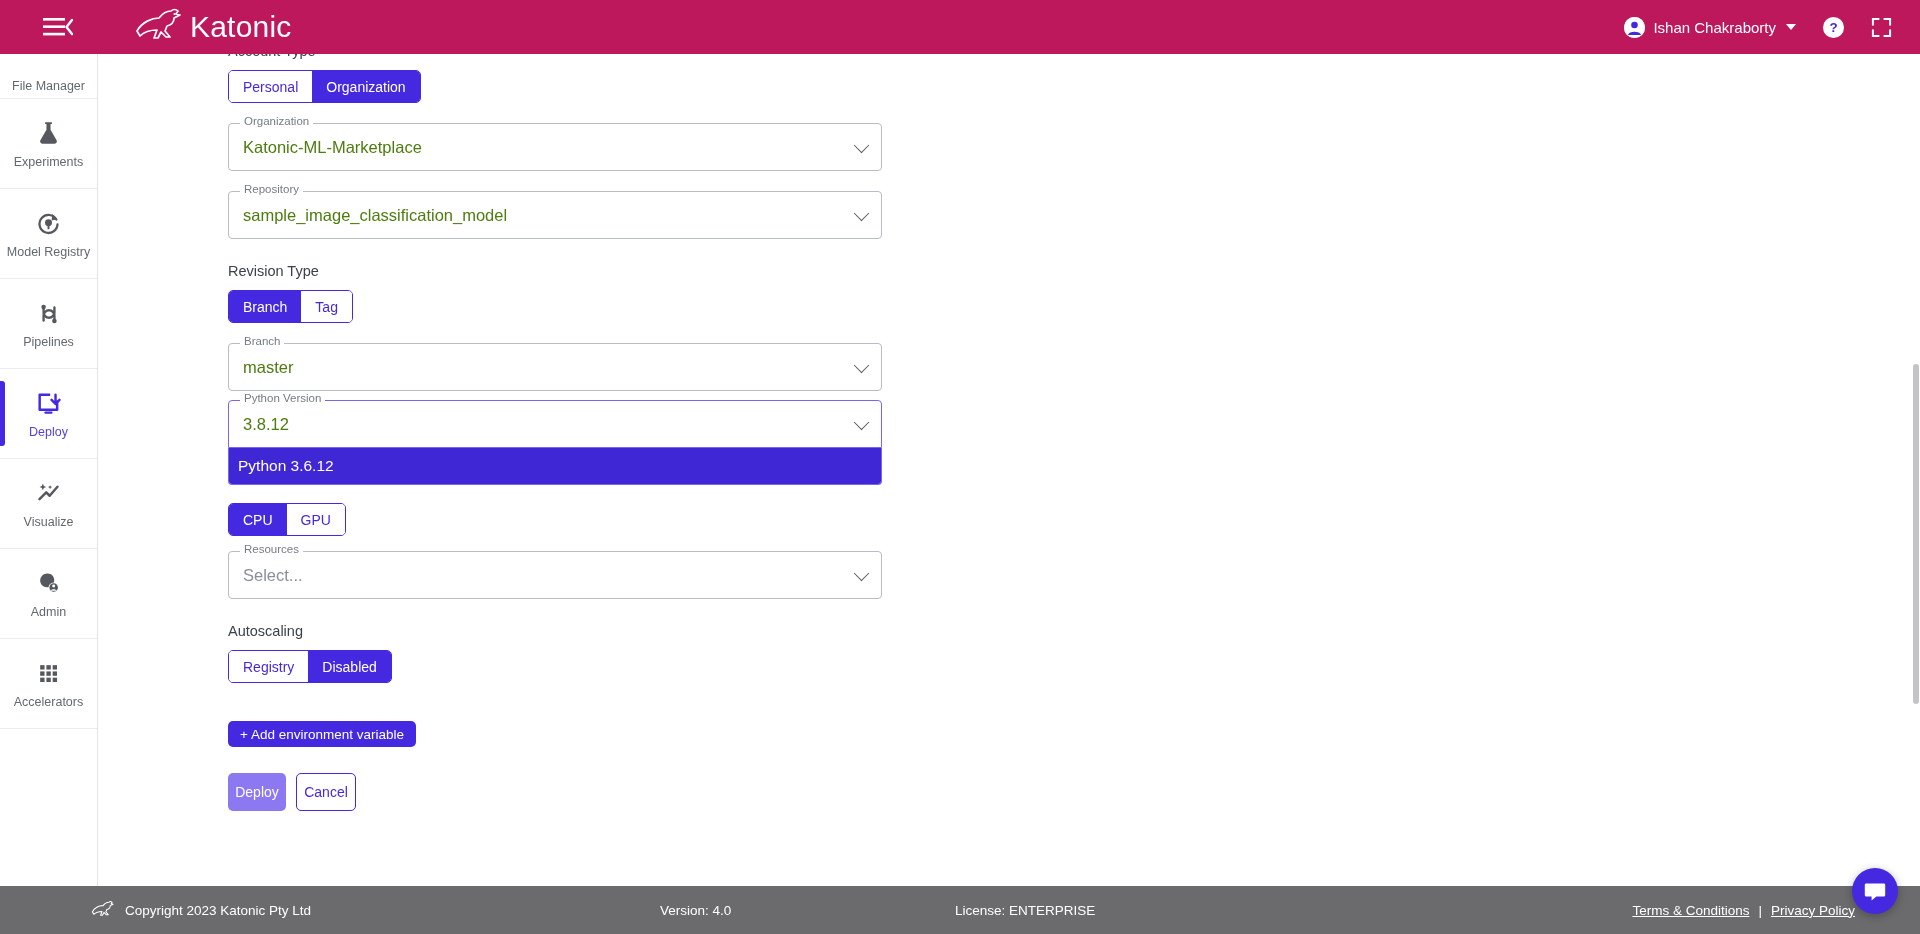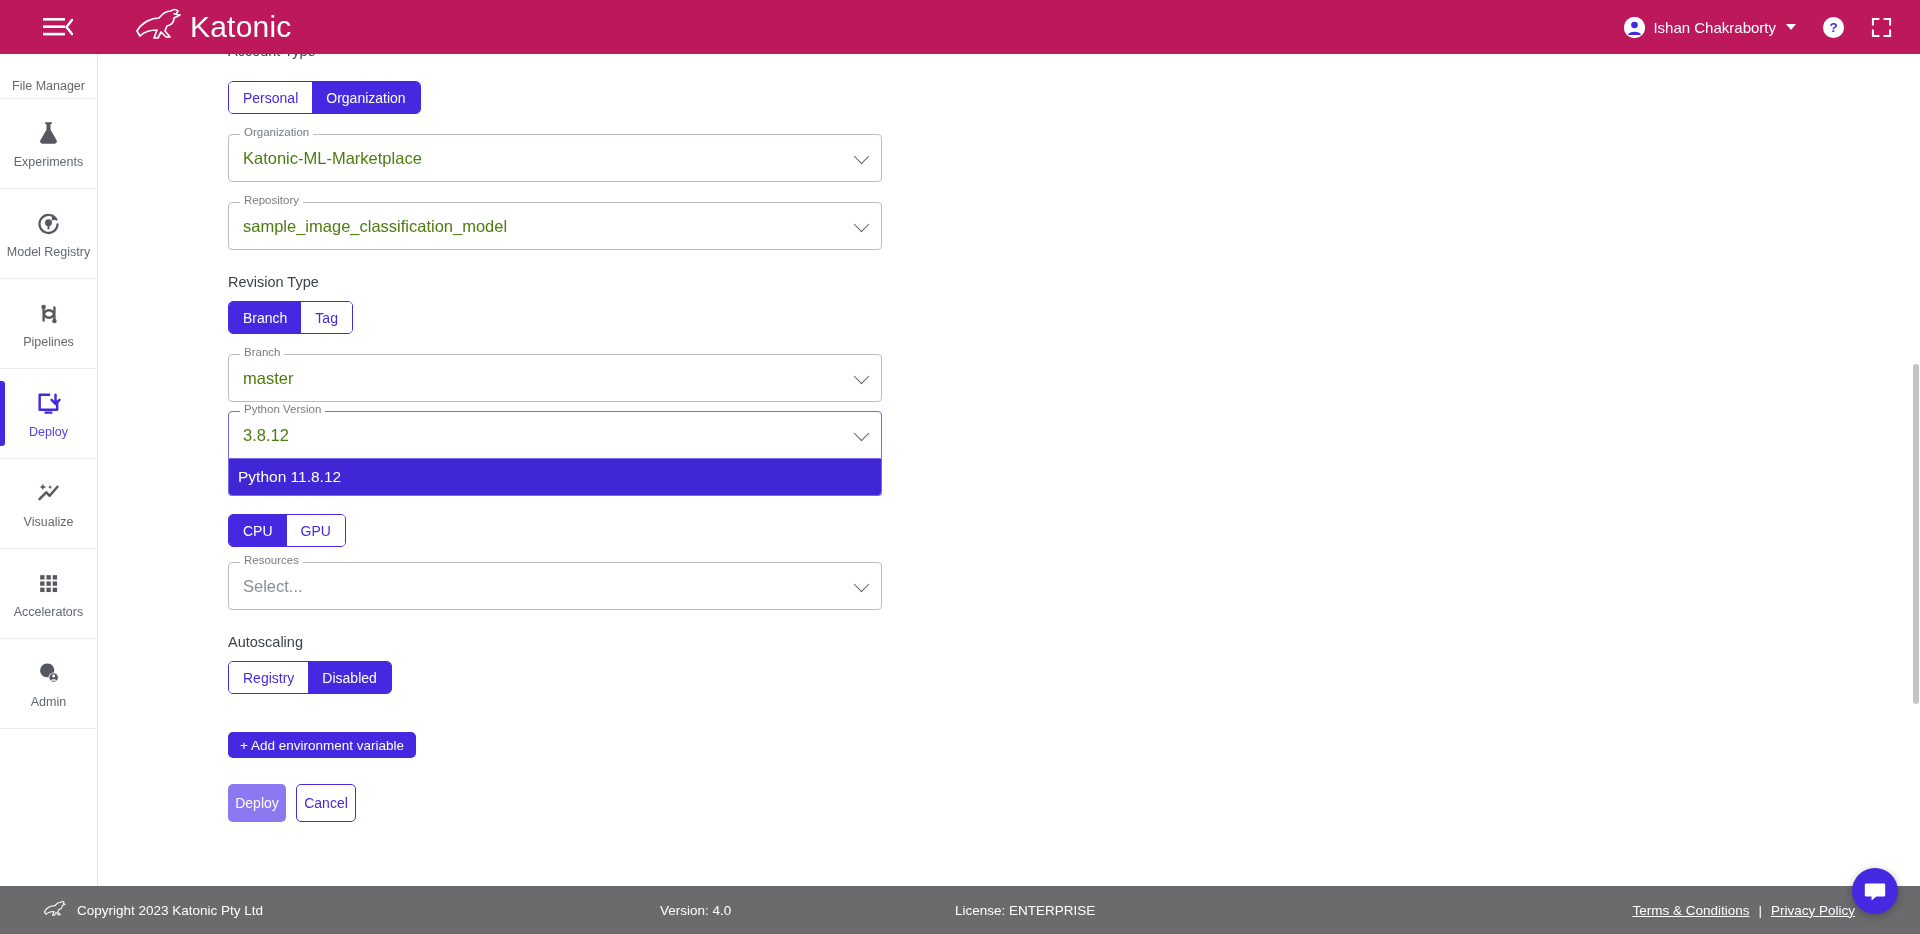--- a/index.html
+++ b/index.html
@@ -184,20 +184,21 @@
   }
 
   
   .footer {
     position: absolute; bottom: 0; left: 0;
     width: 1920px; height: 48px;
     background: #6b6b6e;
     display: flex; align-items: center;
     color: #ffffff; font-size: 13.5px;
     z-index: 35;
+    padding-left: 48px;
   }
   .footer-copy { display: flex; align-items: center; gap: 9px; margin-left: 42px; }
   .footer-version { position: absolute; left: 660px; }
   .footer-license { position: absolute; left: 955px; }
   .footer-links {
     position: absolute; right: 65px;
     display: flex; align-items: center; gap: 9px;
   }
   .footer-links a { color: #ffffff; text-decoration: underline; cursor: pointer; }
 
@@ -315,62 +316,62 @@
 
     <div class="nav-item">
       <span class="nav-icon">
         <svg width="27" height="27" viewBox="0 0 24 24" aria-hidden="true">
           <path d="M4 17 L10 11 L13 14 L20 6" stroke="#55585e" stroke-width="2.2" fill="none" stroke-linecap="round" stroke-linejoin="round"></path>
           <path d="M7 3.2 l.85 2.1 l2.1 .85 l-2.1 .85 l-.85 2.1 l-.85 -2.1 l-2.1 -.85 l2.1 -.85 Z" fill="#55585e"></path>
           <path d="M13.4 4.4 l.55 1.35 l1.35 .55 l-1.35 .55 l-.55 1.35 l-.55 -1.35 l-1.35 -.55 l1.35 -.55 Z" fill="#55585e"></path>
         </svg>
       </span>
       <span class="nav-label">Visualize</span>
+    </div>
+
+    <div class="nav-item">
+      <span class="nav-icon">
+        <svg width="27" height="27" viewBox="0 0 24 24" aria-hidden="true">
+          <path d="M11 3 C15 3 17.5 6 17 10 C16.6 13 14 15.4 10.6 15.4 C7 15.4 4.6 12.6 4.6 9.4 C4.6 5.8 7.2 3 11 3 Z" fill="#55585e"></path>
+          <circle cx="16.6" cy="15.6" r="4.6" fill="#ffffff"></circle>
+          <circle cx="16.6" cy="15.6" r="3.8" fill="#55585e"></circle>
+          <circle cx="16.6" cy="14.2" r="1.3" fill="#ffffff"></circle>
+          <path d="M13.9 18.4 C14.3 16.6 18.9 16.6 19.3 18.4 Z" fill="#ffffff"></path>
+        </svg>
+      </span>
+      <span class="nav-label">Admin</span>
     </div>
 
     <div class="nav-item">
       <span class="nav-icon">
         <svg width="25" height="25" viewBox="0 0 24 24" aria-hidden="true">
           <g fill="#55585e">
             <rect x="4" y="4" width="4.2" height="4.2"></rect>
             <rect x="10" y="4" width="4.2" height="4.2"></rect>
             <rect x="16" y="4" width="4.2" height="4.2"></rect>
             <rect x="4" y="10" width="4.2" height="4.2"></rect>
             <rect x="10" y="10" width="4.2" height="4.2"></rect>
             <rect x="16" y="10" width="4.2" height="4.2"></rect>
             <rect x="4" y="16" width="4.2" height="4.2"></rect>
             <rect x="10" y="16" width="4.2" height="4.2"></rect>
             <rect x="16" y="16" width="4.2" height="4.2"></rect>
           </g>
         </svg>
       </span>
       <span class="nav-label">Accelerators</span>
     </div>
-
-    <div class="nav-item">
-      <span class="nav-icon">
-        <svg width="27" height="27" viewBox="0 0 24 24" aria-hidden="true">
-          <path d="M11 3 C15 3 17.5 6 17 10 C16.6 13 14 15.4 10.6 15.4 C7 15.4 4.6 12.6 4.6 9.4 C4.6 5.8 7.2 3 11 3 Z" fill="#55585e"></path>
-          <circle cx="16.6" cy="15.6" r="4.6" fill="#ffffff"></circle>
-          <circle cx="16.6" cy="15.6" r="3.8" fill="#55585e"></circle>
-          <circle cx="16.6" cy="14.2" r="1.3" fill="#ffffff"></circle>
-          <path d="M13.9 18.4 C14.3 16.6 18.9 16.6 19.3 18.4 Z" fill="#ffffff"></path>
-        </svg>
-      </span>
-      <span class="nav-label">Admin</span>
-    </div>
   </div>
 
   <div class="main">
     <div class="form-wrap">
 
       
       <div class="section-label cut-label">Account Type</div>
 
-      <div class="toggle-group" style="margin-top:11px;align-items:center;">
+      <div class="toggle-group" style="align-items:center;">
         <button class="toggle-btn">Personal</button>
         <button class="toggle-btn sel">Organization</button>
       </div>
 
       
       <div class="field">
         <span class="field-legend">Organization</span>
         <span class="field-value">Katonic-ML-Marketplace</span>
         <span class="field-chevron"></span>
       </div>
@@ -396,21 +397,21 @@
         <span class="field-chevron"></span>
       </div>
 
       
       <div class="field focused open-below" style="margin-top:9px;">
         <span class="field-legend">Python Version</span>
         <span class="field-value">3.8.12</span>
         <span class="field-chevron"></span>
       </div>
       <div class="dropdown-panel">
-        <div class="dropdown-option highlighted">Python 11.8.12</div>
+        <div class="dropdown-option highlighted">Python 3.6.12</div>
       </div>
 
       
       <div class="toggle-group" style="margin-top:18px;">
         <button class="toggle-btn sel">CPU</button>
         <button class="toggle-btn">GPU</button>
       </div>
 
       
       <div class="field" style="margin-top:15px;">

